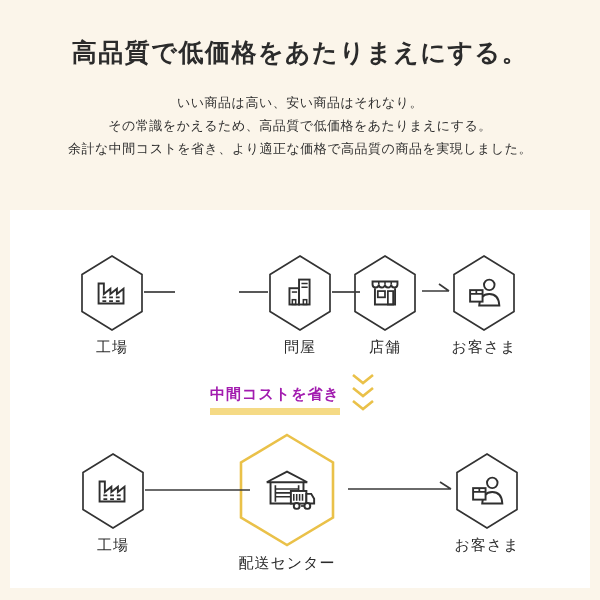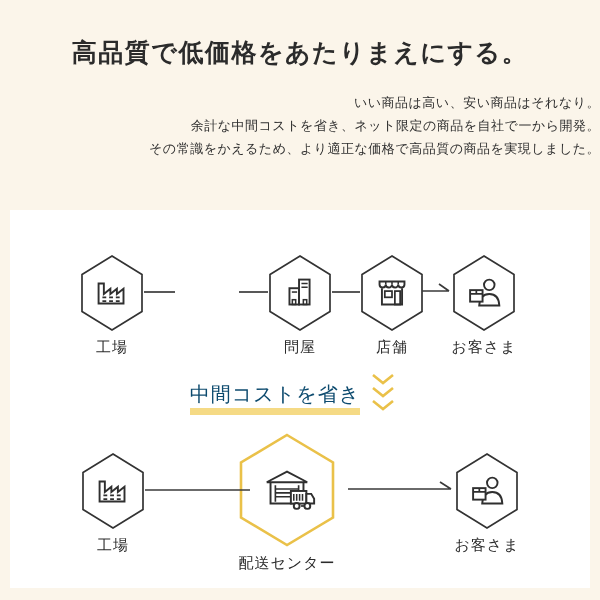--- a/index.html
+++ b/index.html
@@ -3,50 +3,50 @@
 <meta charset="utf-8">
 <style>
   html,body{margin:0;padding:0;}
   body{width:600px;height:600px;overflow:hidden;background:#FBF5EA;
        font-family:"DejaVu Sans","Liberation Sans",sans-serif;color:#2F2F2F;}
   .stage{position:relative;width:600px;height:600px;}
 
   .title{position:absolute;left:0;top:36px;width:600px;margin:0;
          text-align:center;font-size:25px;font-weight:600;letter-spacing:1.5px;color:#2B2B2B;}
   .subtitle{position:absolute;left:0;top:96px;width:600px;text-align:center;}
-  .subtitle p{margin:0 0 9px 0;font-size:13px;letter-spacing:0.5px;line-height:14px;color:#2F2F2F;text-align:right;}
+  .subtitle p{margin:0 0 9px 0;font-size:13px;letter-spacing:0.5px;line-height:14px;color:#2F2F2F;}
 
   .panel{position:absolute;left:10px;top:210px;width:580px;height:378px;background:#FFFFFF;}
 
   .step{position:absolute;display:flex;flex-direction:column;align-items:center;}
   .hexwrap{position:relative;width:64px;height:76px;}
   .hexwrap.big{width:98px;height:114px;}
   .hexwrap svg.hex{position:absolute;left:0;top:0;}
   .hexwrap svg.glyph{position:absolute;left:50%;top:50%;transform:translate(-50%,-50%);}
   .step .lbl{margin-top:7px;font-size:15px;letter-spacing:1px;color:#2B2B2B;white-space:nowrap;}
 
   .conn{position:absolute;}
 
   .transition{position:absolute;left:10px;top:372px;width:580px;height:44px;
               display:flex;align-items:center;justify-content:center;}
-  .t-text{font-size:20px;font-weight:400;letter-spacing:1px;color:#0c4a6e;line-height:28px;}
+  .t-text{font-size:15px;font-weight:700;letter-spacing:1px;color:#a21caf;line-height:28px;}
   .hl{box-shadow:0 7px 0 0 #F5DA85;}
   .chev{margin:0 14px 0 10px;flex:0 0 auto;}
 </style>
 </head>
 <body>
 
 <div class="stage">
 
   <h1 class="title">高品質で低価格をあたりまえにする。</h1>
 
   <div class="subtitle">
     <p>いい商品は高い、安い商品はそれなり。</p>
-    <p>余計な中間コストを省き、ネット限定の商品を自社で一から開発。</p>
-    <p>その常識をかえるため、より適正な価格で高品質の商品を実現しました。</p>
+    <p>その常識をかえるため、高品質で低価格をあたりまえにする。</p>
+    <p>余計な中間コストを省き、より適正な価格で高品質の商品を実現しました。</p>
   </div>
 
   <div class="panel"></div>
 
   <div class="step" style="left:67px;top:255px;width:90px;">
     <div class="hexwrap">
       <svg class="hex" width="64" height="76" viewBox="0 0 64 76">
           <polygon points="32,1 62,19.5 62,56.5 32,75 2,56.5 2,19.5" fill="#fff" stroke="#333" stroke-width="1.7"></polygon>
         </svg>
       <svg class="glyph" width="46" height="46" viewBox="0 0 48 48" fill="none" stroke="#2F2F2F" stroke-width="2">
@@ -68,21 +68,21 @@
         <path d="M25.5 14 H32 M25.5 18 H32" stroke-width="1.6"></path>
         <rect x="13" y="19" width="10" height="17"></rect>
         <path d="M15.5 23 H21" stroke-width="1.6"></path>
         <rect x="16" y="31" width="3.5" height="5" stroke-width="1.6"></rect>
         <rect x="27.5" y="31" width="3.5" height="5" stroke-width="1.6"></rect>
       </svg>
     </div>
     <span class="lbl">問屋</span>
   </div>
 
-  <div class="step" style="left:347px;top:255px;width:90px;">
+  <div class="step" style="left:340px;top:255px;width:90px;">
     <div class="hexwrap">
       <svg class="hex" width="64" height="76" viewBox="0 0 64 76">
           <polygon points="32,1 62,19.5 62,56.5 32,75 2,56.5 2,19.5" fill="#fff" stroke="#333" stroke-width="1.7"></polygon>
         </svg>
       <svg class="glyph" width="46" height="46" viewBox="0 0 48 48" fill="none" stroke="#2F2F2F" stroke-width="2">
         <path d="M11 15 v-3 h26 v3 a3.25 3.25 0 0 1 -6.5 0 a3.25 3.25 0 0 1 -6.5 0 a3.25 3.25 0 0 1 -6.5 0 a3.25 3.25 0 0 1 -6.5 0 Z"></path>
         <path d="M17.5 12 v3 M24 12 v3 M30.5 12 v3" stroke-width="1.6"></path>
         <path d="M13.5 19 V36 H34.5 V19"></path>
         <rect x="16.5" y="22" width="7.5" height="6.5" stroke-width="1.8"></rect>
         <rect x="27" y="22" width="5.5" height="14" stroke-width="1.8"></rect>

